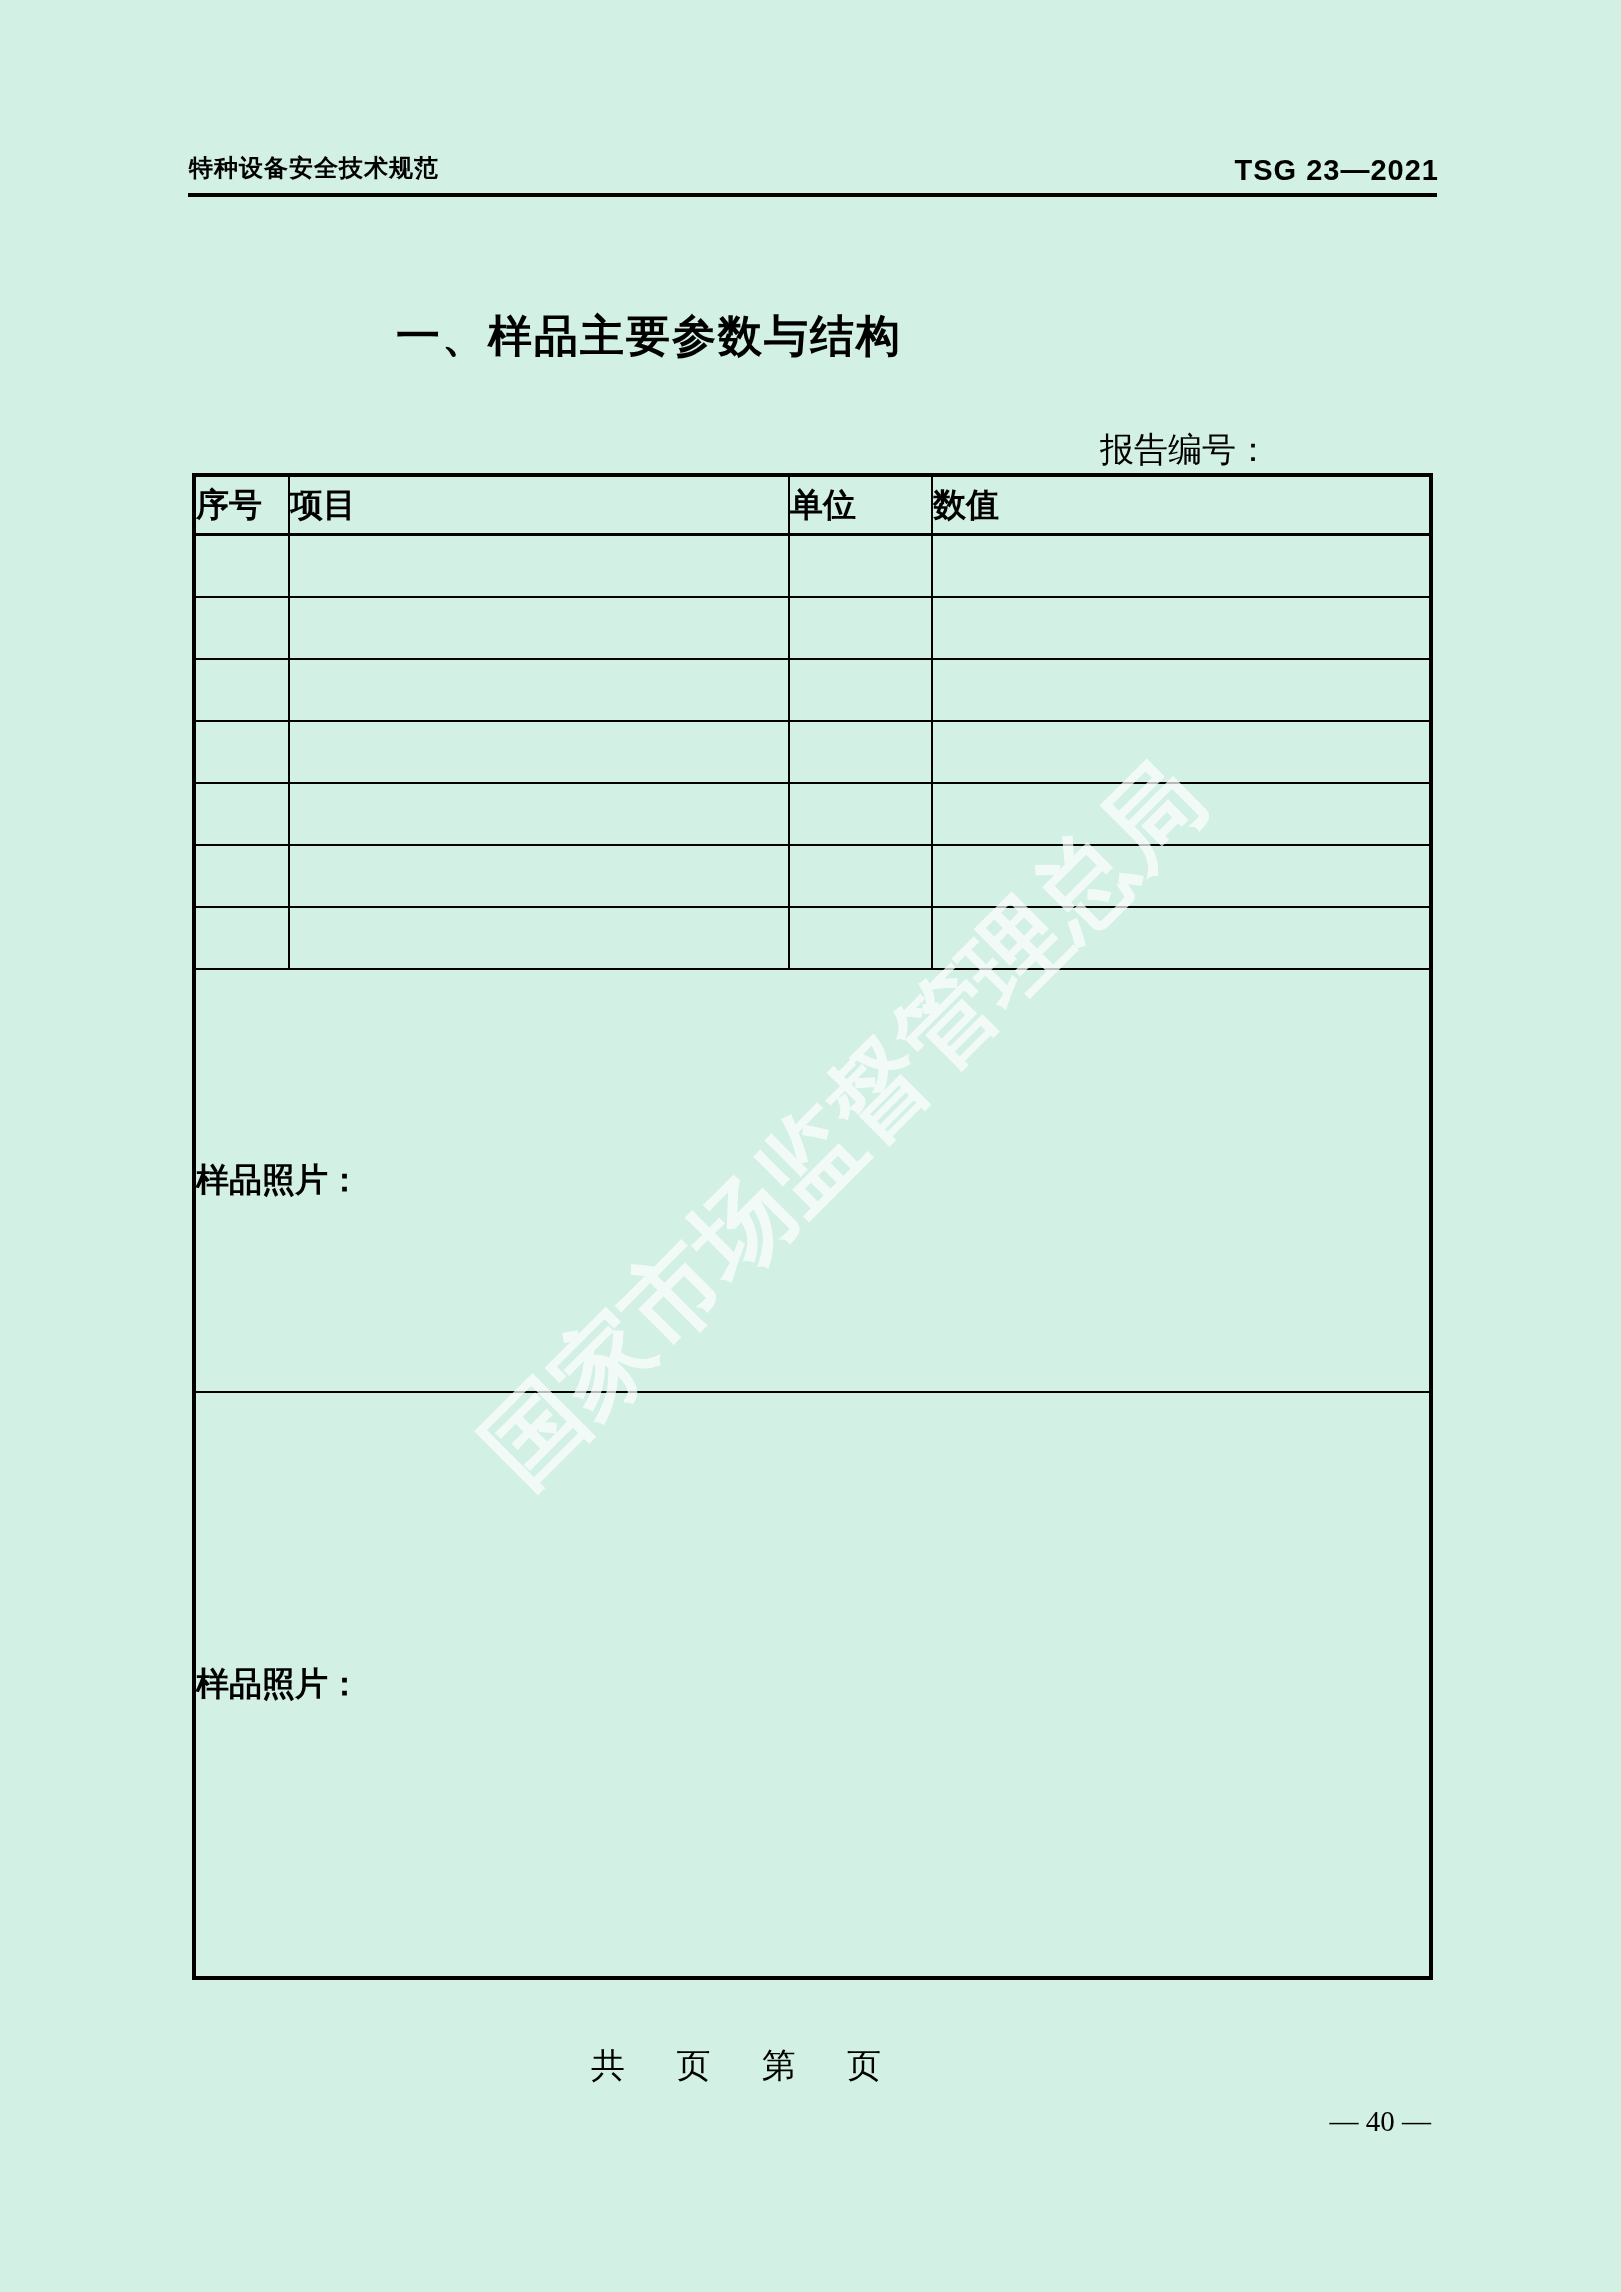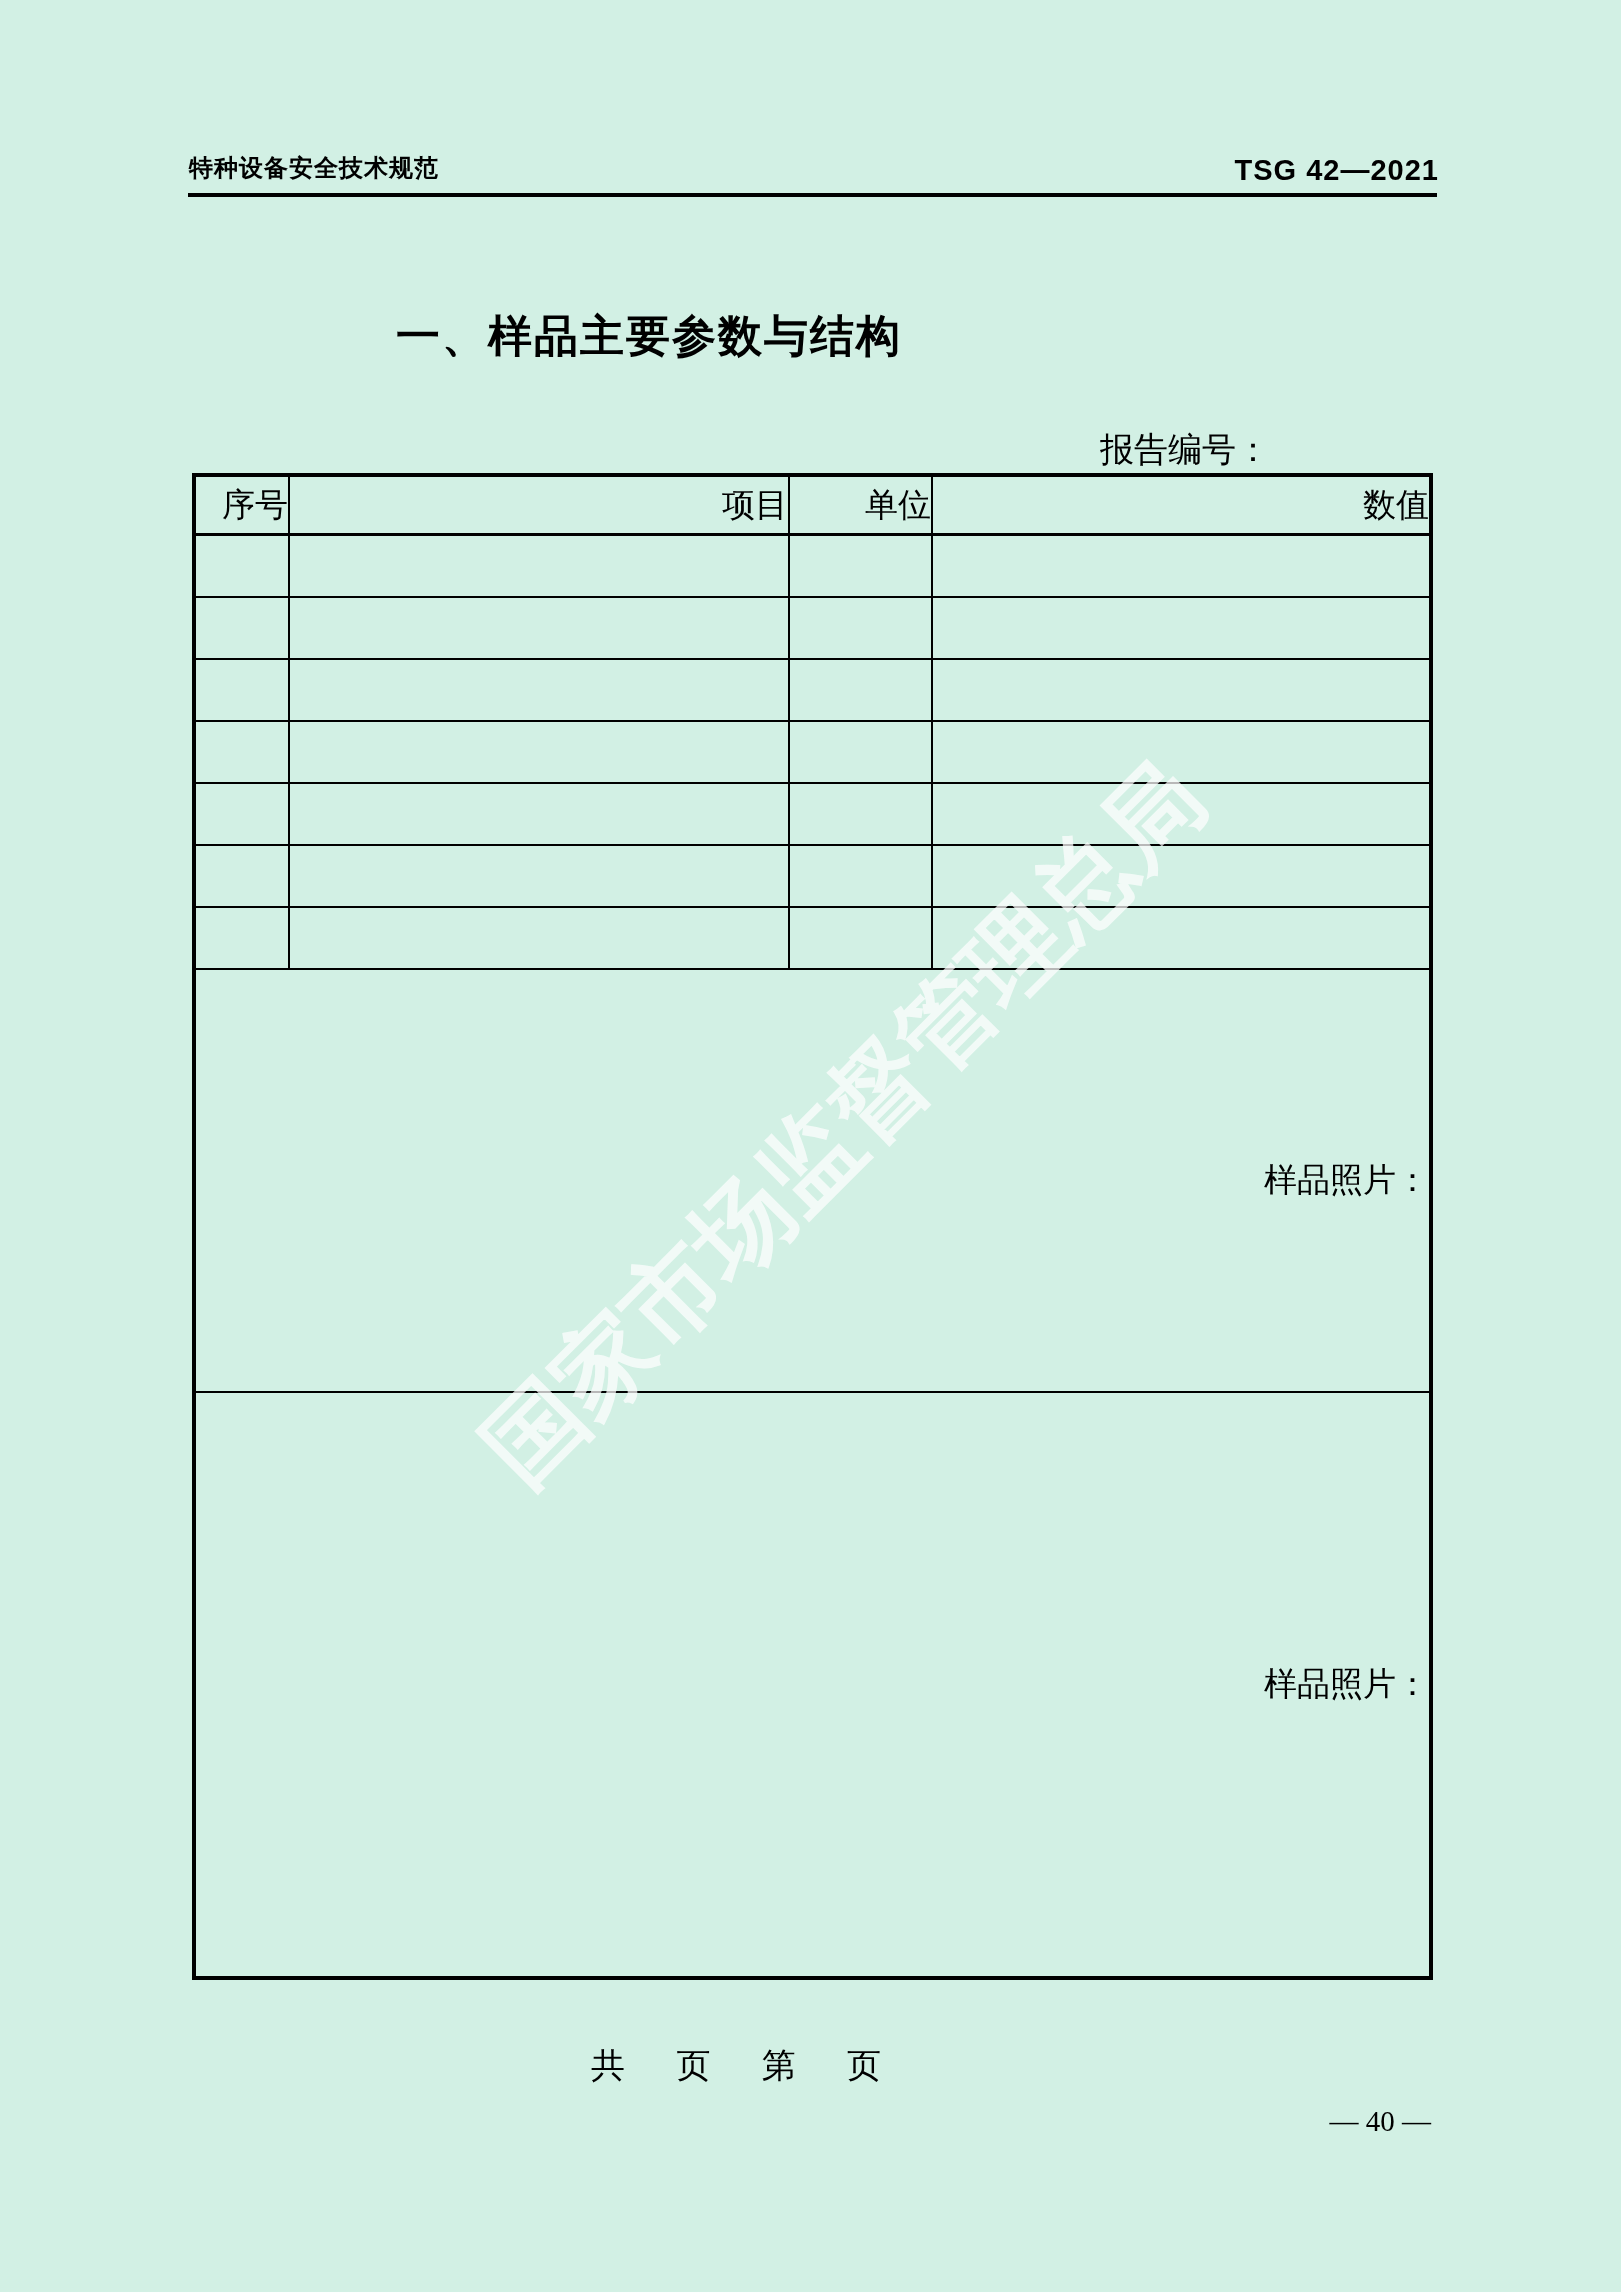--- a/index.html
+++ b/index.html
@@ -28,22 +28,22 @@
   
   table.form{
     position:absolute;left:192px;top:473px;width:1237px;
     border-collapse:collapse;table-layout:fixed;
     border:4.9px solid #000;
   }
   table.form th, table.form td{
     border:2.9px solid #000;
     padding:0;
     font-size:33px;
-    font-weight:normal;
-    text-align:right;
+    font-weight:bold;
+    text-align:left;
     vertical-align:middle;
   }
   table.form thead th{height:56px;border-bottom:3.9px solid #000;}
   table.form tbody.rows td{height:60px;}
   td.section{
     text-align:left;vertical-align:top;
     padding:7.8px 9.8px;
     font-size:35px;
   }
   td.section-structure{height:421px;}
@@ -64,21 +64,21 @@
 
   
   .pagination{position:absolute;left:0;top:2043px;width:1478px;text-align:center;
     font-size:34px;word-spacing:31px;letter-spacing:5.9px;}
   .page-number{position:absolute;right:190px;top:2105px;font-size:29px;}
 </style>
 </head>
 <body>
 
 <div class="hdr-left hei">特种设备安全技术规范</div>
-<div class="hdr-right hei">TSG 42—2021</div>
+<div class="hdr-right hei">TSG 23—2021</div>
 <div class="hdr-rule"></div>
 
 <div class="page-title hei">一、样品主要参数与结构</div>
 
 <div class="report-no">报告编号：</div>
 
 <table class="form">
   <colgroup>
     <col style="width:95px">
     <col style="width:500px">

